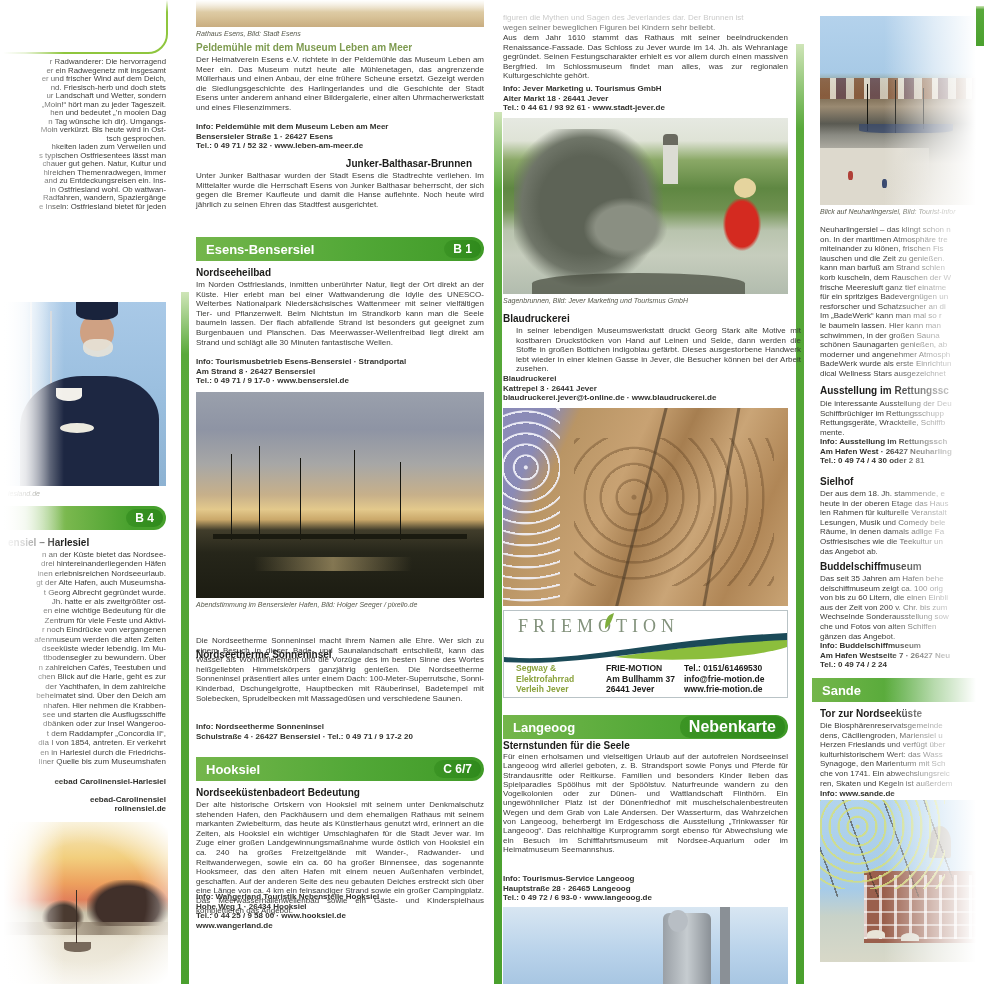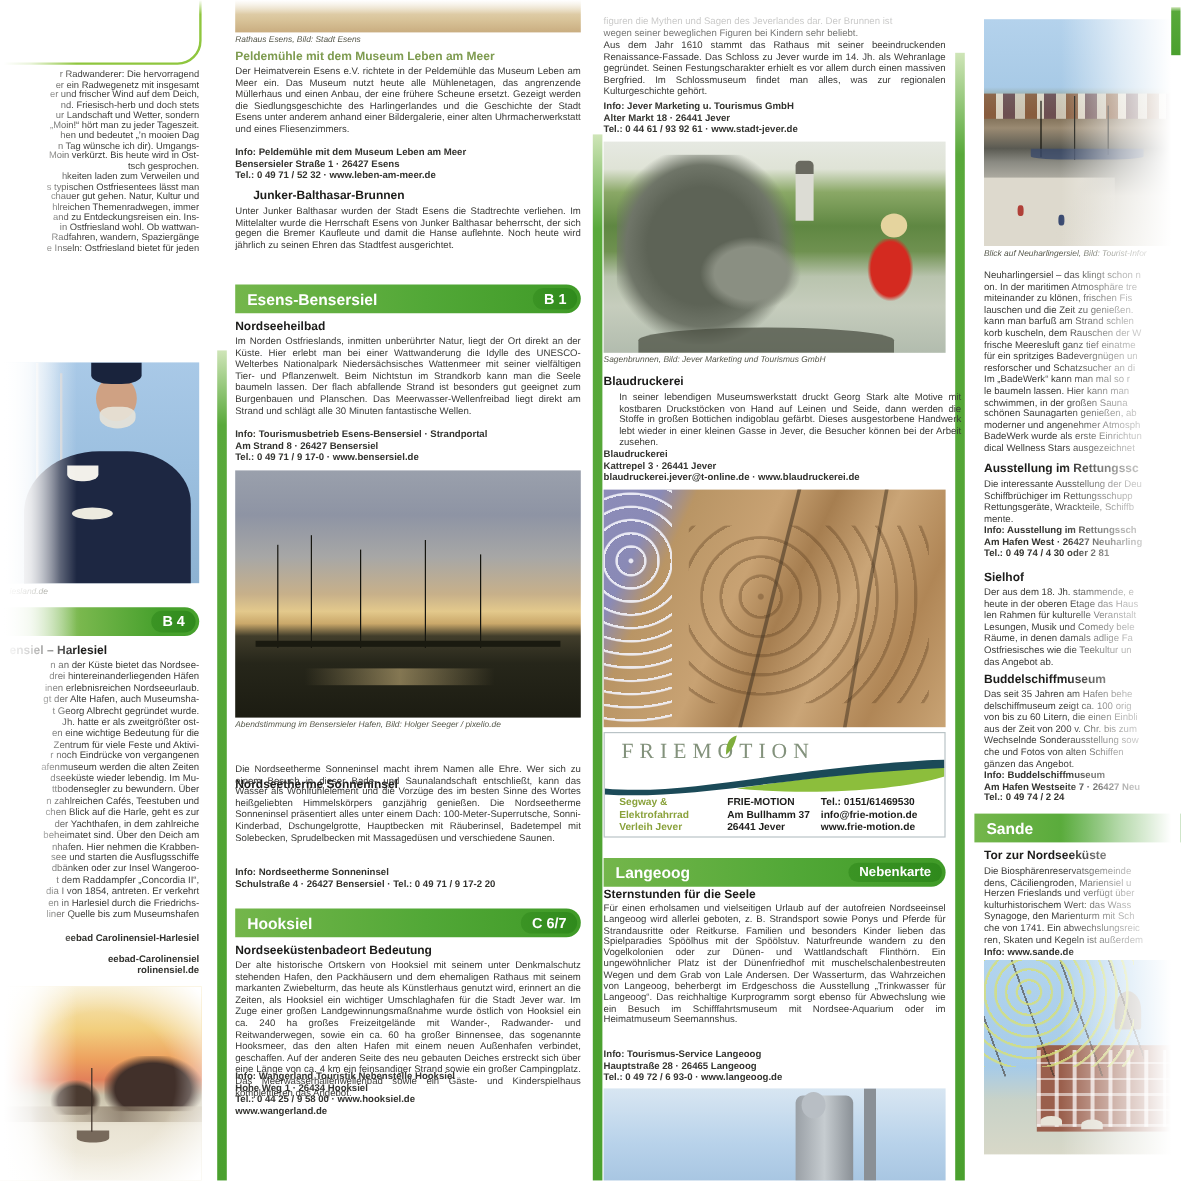--- a/index.html
+++ b/index.html
@@ -117,21 +117,21 @@
   <div class="ph" style="left:196px;top:0;width:288px;height:27px;background:linear-gradient(180deg,#ead is;"></div>
   <div class="ph" style="left:196px;top:0;width:288px;height:27px;background:linear-gradient(180deg,#eadfc4,#d9c49a 60%,#c9ad80);"></div>
   <div class="abs caption" style="left:196px;top:30px;width:288px;">Rathaus Esens, Bild: Stadt Esens</div>
 
   <div class="abs h-sec h-green" style="left:196px;top:42px;width:288px;">Peldemühle mit dem Museum Leben am Meer</div>
   <div class="abs body-text" style="left:196px;top:55px;width:288px;">Der Heimatverein Esens e.V. richtete in der Peldemühle das Museum Leben am Meer ein. Das Museum nutzt heute alle Mühlenetagen, das angrenzende Müllerhaus und einen Anbau, der eine frühere Scheune ersetzt. Gezeigt werden die Siedlungsgeschichte des Harlingerlandes und die Geschichte der Stadt Esens unter anderem anhand einer Bildergalerie, einer alten Uhrmacherwerkstatt und eines Fliesenzimmers.</div>
   <div class="abs body-text info lines" style="left:196px;top:122px;width:288px;">Info: Peldemühle mit dem Museum Leben am Meer
 Bensersieler Straße 1 · 26427 Esens
 Tel.: 0 49 71 / 52 32 · www.leben-am-meer.de</div>
 
-  <div class="abs h-sec" style="left:211px;top:158px;width:288px;">Junker-Balthasar-Brunnen</div>
+  <div class="abs h-sec" style="left:184px;top:158px;width:288px;text-align:right;">Junker-Balthasar-Brunnen</div>
   <div class="abs body-text" style="left:196px;top:171px;width:288px;">Unter Junker Balthasar wurden der Stadt Esens die Stadtrechte verliehen. Im Mittelalter wurde die Herrschaft Esens von Junker Balthasar beherrscht, der sich gegen die Bremer Kaufleute und damit die Hanse auflehnte. Noch heute wird jährlich zu seinen Ehren das Stadtfest ausgerichtet.</div>
 
   <div class="abs greenbar" style="left:196px;top:237px;width:288px;">
     <span>Esens-Bensersiel</span>
     <span class="bar-ref">B 1</span>
   </div>
 
   <div class="abs h-sec" style="left:196px;top:267px;width:288px;">Nordseeheilbad</div>
   <div class="abs body-text" style="left:196px;top:280px;width:288px;">Im Norden Ostfrieslands, inmitten unberührter Natur, liegt der Ort direkt an der Küste. Hier erlebt man bei einer Wattwanderung die Idylle des UNESCO-Welterbes Nationalpark Niedersächsisches Wattenmeer mit seiner vielfältigen Tier- und Pflanzenwelt. Beim Nichtstun im Strandkorb kann man die Seele baumeln lassen. Der flach abfallende Strand ist besonders gut geeignet zum Burgenbauen und Planschen. Das Meerwasser-Wellenfreibad liegt direkt am Strand und schlägt alle 30 Minuten fantastische Wellen.</div>
   <div class="abs body-text info lines" style="left:196px;top:357px;width:288px;">Info: Tourismusbetrieb Esens-Bensersiel · Strandportal
@@ -211,21 +211,21 @@
     <div class="abs lines" style="left:102px;top:52px;width:90px;font-size:8.5px;line-height:10.5px;font-weight:bold;color:#1c1c1a;">FRIE-MOTION
 Am Bullhamm 37
 26441 Jever</div>
     <div class="abs lines" style="left:180px;top:52px;width:90px;font-size:8.5px;line-height:10.5px;font-weight:bold;color:#1c1c1a;">Tel.: 0151/61469530
 info@frie-motion.de
 www.frie-motion.de</div>
   </div>
 
   <div class="abs greenbar" style="left:503px;top:715px;width:285px;">
     <span>Langeoog</span>
-    <span class="bar-ref" style="font-size:11px;">Nebenkarte</span>
+    <span class="bar-ref" style="font-size:16px;">Nebenkarte</span>
   </div>
 
   <div class="abs h-sec" style="left:503px;top:740px;width:285px;">Sternstunden für die Seele</div>
   <div class="abs body-text" style="left:503px;top:752px;width:285px;line-height:9.3px;">Für einen erholsamen und vielseitigen Urlaub auf der autofreien Nordseeinsel Langeoog wird allerlei geboten, z. B. Strandsport sowie Ponys und Pferde für Strandausritte oder Reitkurse. Familien und besonders Kinder lieben das Spielparadies Spöölhus mit der Spöölstuv. Naturfreunde wandern zu den Vogelkolonien oder zur Dünen- und Wattlandschaft Flinthörn. Ein ungewöhnlicher Platz ist der Dünenfriedhof mit muschelschalenbestreuten Wegen und dem Grab von Lale Andersen. Der Wasserturm, das Wahrzeichen von Langeoog, beherbergt im Erdgeschoss die Ausstellung „Trinkwasser für Langeoog“. Das reichhaltige Kurprogramm sorgt ebenso für Abwechslung wie ein Besuch im Schifffahrtsmuseum mit Nordsee-Aquarium oder im Heimatmuseum Seemannshus.</div>
   <div class="abs body-text info lines" style="left:503px;top:874px;width:285px;">Info: Tourismus-Service Langeoog
 Hauptstraße 28 · 26465 Langeoog
 Tel.: 0 49 72 / 6 93-0 · www.langeoog.de</div>
 
   <div class="ph" style="left:503px;top:907px;width:285px;height:77px;background:linear-gradient(180deg,#d8e6f2,#b8d2ea 60%,#a8c6e2);">
     <div class="abs" style="left:56%;top:8%;width:17%;height:92%;background:linear-gradient(90deg,#9aa0a6,#c6ccd0 50%,#8a9096);border-radius:6px 6px 0 0;"></div>

